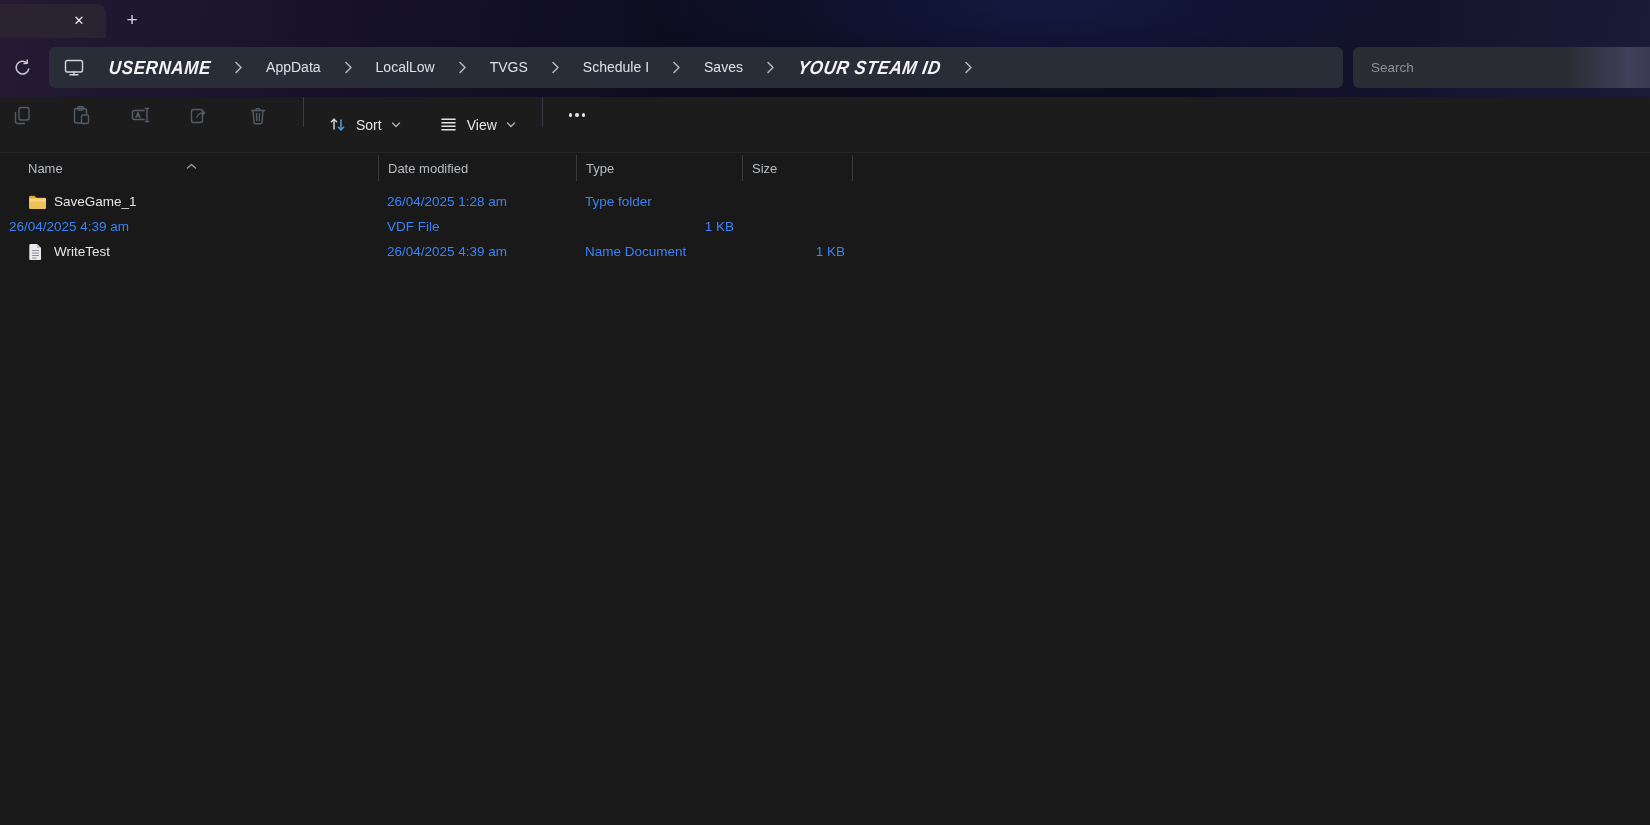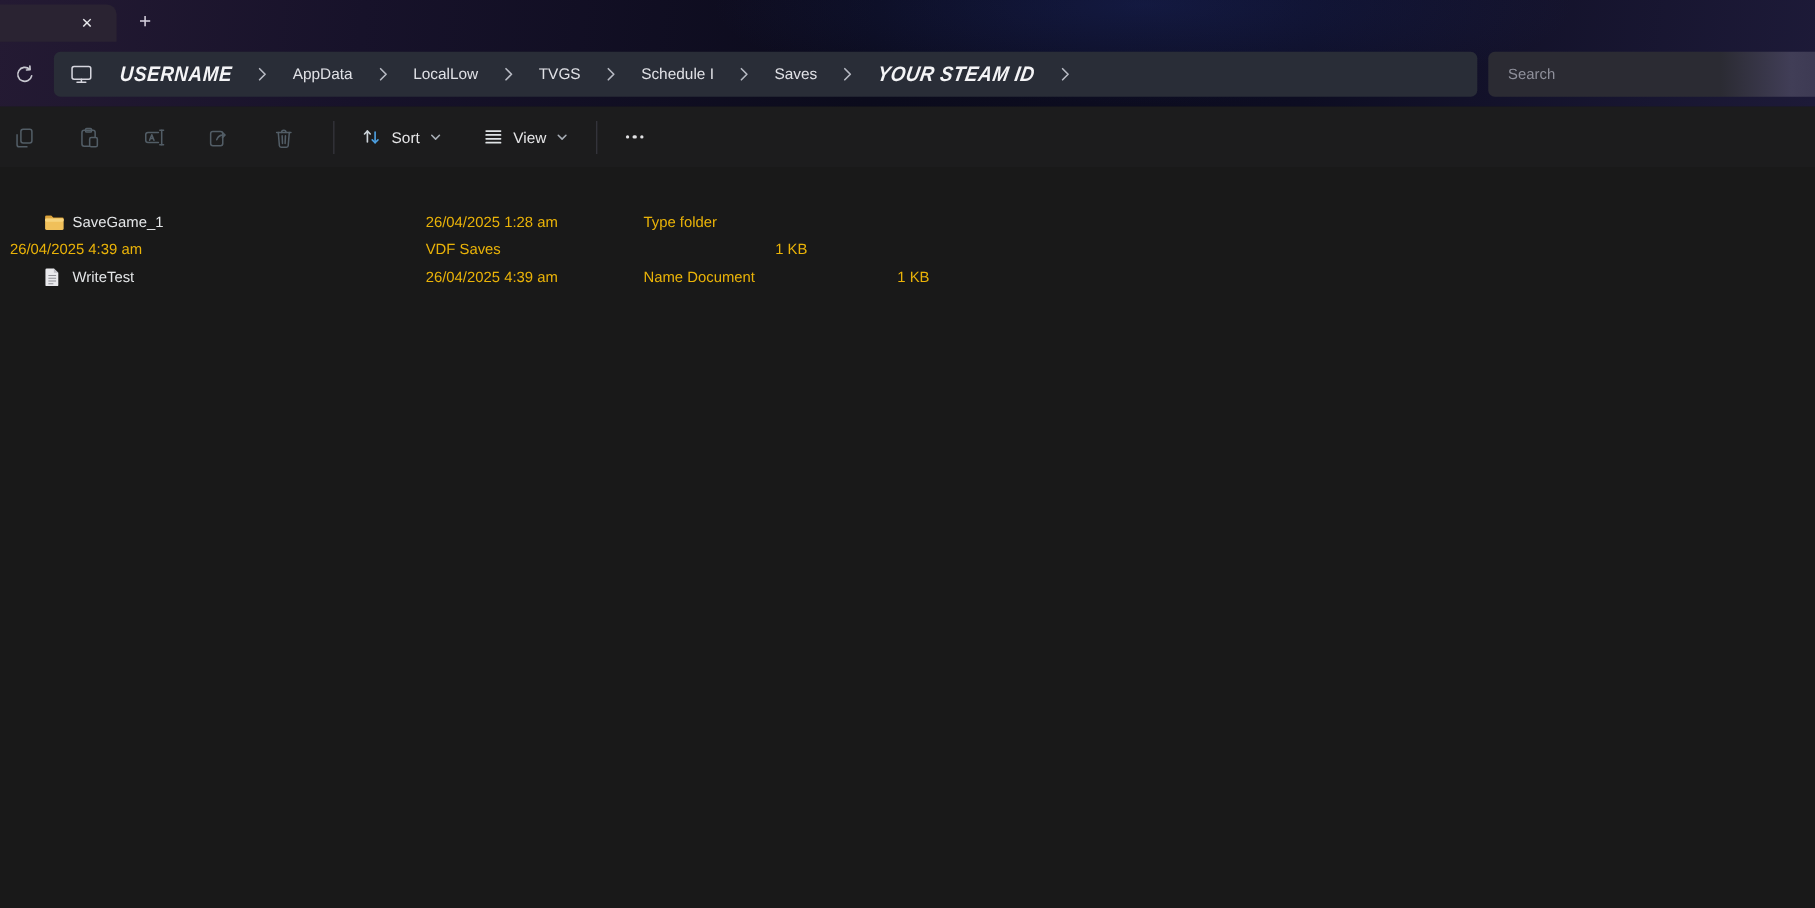--- a/index.html
+++ b/index.html
@@ -38,21 +38,21 @@
   .crumb-sep { margin:0 11px; display:flex; align-items:center; }
 
   .searchbox { position:absolute; left:1353px; top:9px; width:320px; height:41px; border-radius:6px;
          background:linear-gradient(90deg,#2b2b33 0%,#2b2b33 66%,#413e57 86%,#3a3750 100%); }
   .searchbox input { width:100%; height:100%; background:transparent; border:none; outline:none;
          color:#cfd0d6; font-size:13.5px; padding:0 18px; font-family:inherit; }
   .searchbox input::placeholder { color:#8f909b; opacity:1; }
 
   
   .toolbar { position:absolute; left:0; top:97px; width:1650px; height:55px; background:#1c1c1d;
-         display:flex; align-items:center; padding-left:2px; }
+         display:flex; padding-left:2px; }
   .tbtn { width:40px; height:36px; margin-right:19px; border:none; background:transparent;
          display:flex; align-items:center; justify-content:center; border-radius:4px; cursor:pointer; }
   .tsep { width:1px; height:30px; background:#3a3a42; margin:0 16px 0 6px; }
   .tgroup { display:flex; align-items:center; gap:7px; border:none; background:transparent;
          color:#e6e6e8; font-size:14px; padding:6px 8px; border-radius:4px; cursor:pointer;
          font-family:inherit; }
   .tgroup .glabel { margin:0 2px; }
   .view-group { margin-left:22px; }
   .tsep2 { width:1px; height:30px; background:#3a3a42; margin:0 14px 0 18px; }
   .more-btn { width:40px; height:36px; border:none; background:transparent; border-radius:4px;
@@ -67,22 +67,22 @@
          cursor:pointer; }
   .hcell.name { padding-left:28px; }
   .hcell.bord { border-left:1px solid #3b3b3b; padding-left:9px; }
   .hcell.size { border-right:1px solid #3b3b3b; }
   .sort-caret { position:absolute; left:186px; top:3px; }
 
   
   .filelist { position:absolute; left:0; top:189px; width:1650px; }
   .frow { display:grid; grid-template-columns:378px 198px 166px 111px; height:25px;
          align-items:center; cursor:pointer; }
-  .fcell { font-size:13.5px; color:#eab308; white-space:nowrap; overflow:hidden; }
-  .fcell.fname { display:flex; align-items:center; gap:8px; padding-left:40px; color:#e4e6e8; }
+  .fcell { font-size:13.5px; color:#3b82f6; white-space:nowrap; overflow:hidden; }
+  .fcell.fname { display:flex; align-items:center; gap:8px; padding-left:28px; color:#e4e6e8; }
   .fcell.fdate, .fcell.ftype { padding-left:9px; }
   .fcell.fsize { text-align:right; padding-right:8px; }
   .ficon { width:18px; height:17px; flex:0 0 auto; display:flex; align-items:center; }
 </style>
 </head>
 <body>
 
 <div class="window">
 
   <div class="topchrome">
@@ -237,20 +237,31 @@
 
     <div class="tsep2"></div>
 
     <button class="more-btn">
       <i></i>
       <i></i>
       <i></i>
     </button>
   </div>
 
+  <div class="listheader">
+    <span class="sort-caret">
+      <svg width="11" height="7" viewBox="0 0 11 7" fill="none" stroke="#9aa0a6" stroke-width="1.3" stroke-linecap="round" stroke-linejoin="round">
+          <polyline points="1.5,5 5.5,1.5 9.5,5"></polyline>
+        </svg>
+    </span>
+    <div class="hcell name">Name</div>
+    <div class="hcell bord">Date modified</div>
+    <div class="hcell bord">Type</div>
+    <div class="hcell bord size">Size</div>
+  </div>
 
   <div class="filelist">
 
     <div class="frow">
       <div class="fcell fname">
         <span class="ficon">
           <svg width="18" height="16" viewBox="0 0 18 16">
             <path d="M1 3 a1.2 1.2 0 0 1 1.2 -1.2 h4.4 l1.9 2 h8.3 a1.2 1.2 0 0 1 1.2 1.2 v1 H1 Z" fill="#dda councils33c"></path>
             <path d="M1 3 a1.2 1.2 0 0 1 1.2 -1.2 h4.4 l1.9 2 h8.3 a1.2 1.2 0 0 1 1.2 1.2 v1 H1 Z" fill="#dca33c"></path>
             <rect x="1" y="4.6" width="17" height="10.4" rx="1.3" fill="#f0c05a"></rect>
@@ -259,21 +270,21 @@
         </span>
         <span>SaveGame_1</span>
       </div>
       <div class="fcell fdate">26/04/2025 1:28 am</div>
       <div class="fcell ftype">Type folder</div>
       <div class="fcell fsize"></div>
     </div>
 
     <div class="frow">
       <div class="fcell fdate">26/04/2025 4:39 am</div>
-      <div class="fcell ftype">VDF Saves</div>
+      <div class="fcell ftype">VDF File</div>
       <div class="fcell fsize">1 KB</div>
     </div>
 
     <div class="frow">
       <div class="fcell fname">
         <span class="ficon">
           <svg width="15" height="18" viewBox="0 0 15 18">
             <path d="M2.5 1 h6.5 l4 4 v11 a1.2 1.2 0 0 1 -1.2 1.2 h-9.3 a1.2 1.2 0 0 1 -1.2 -1.2 v-13.8 a1.2 1.2 0 0 1 1.2 -1.2 Z" fill="#e9e9ec"></path>
             <path d="M9 1 l4 4 h-4 Z" fill="#bfbfc6"></path>
             <g stroke="#8f9096" stroke-width="1">

